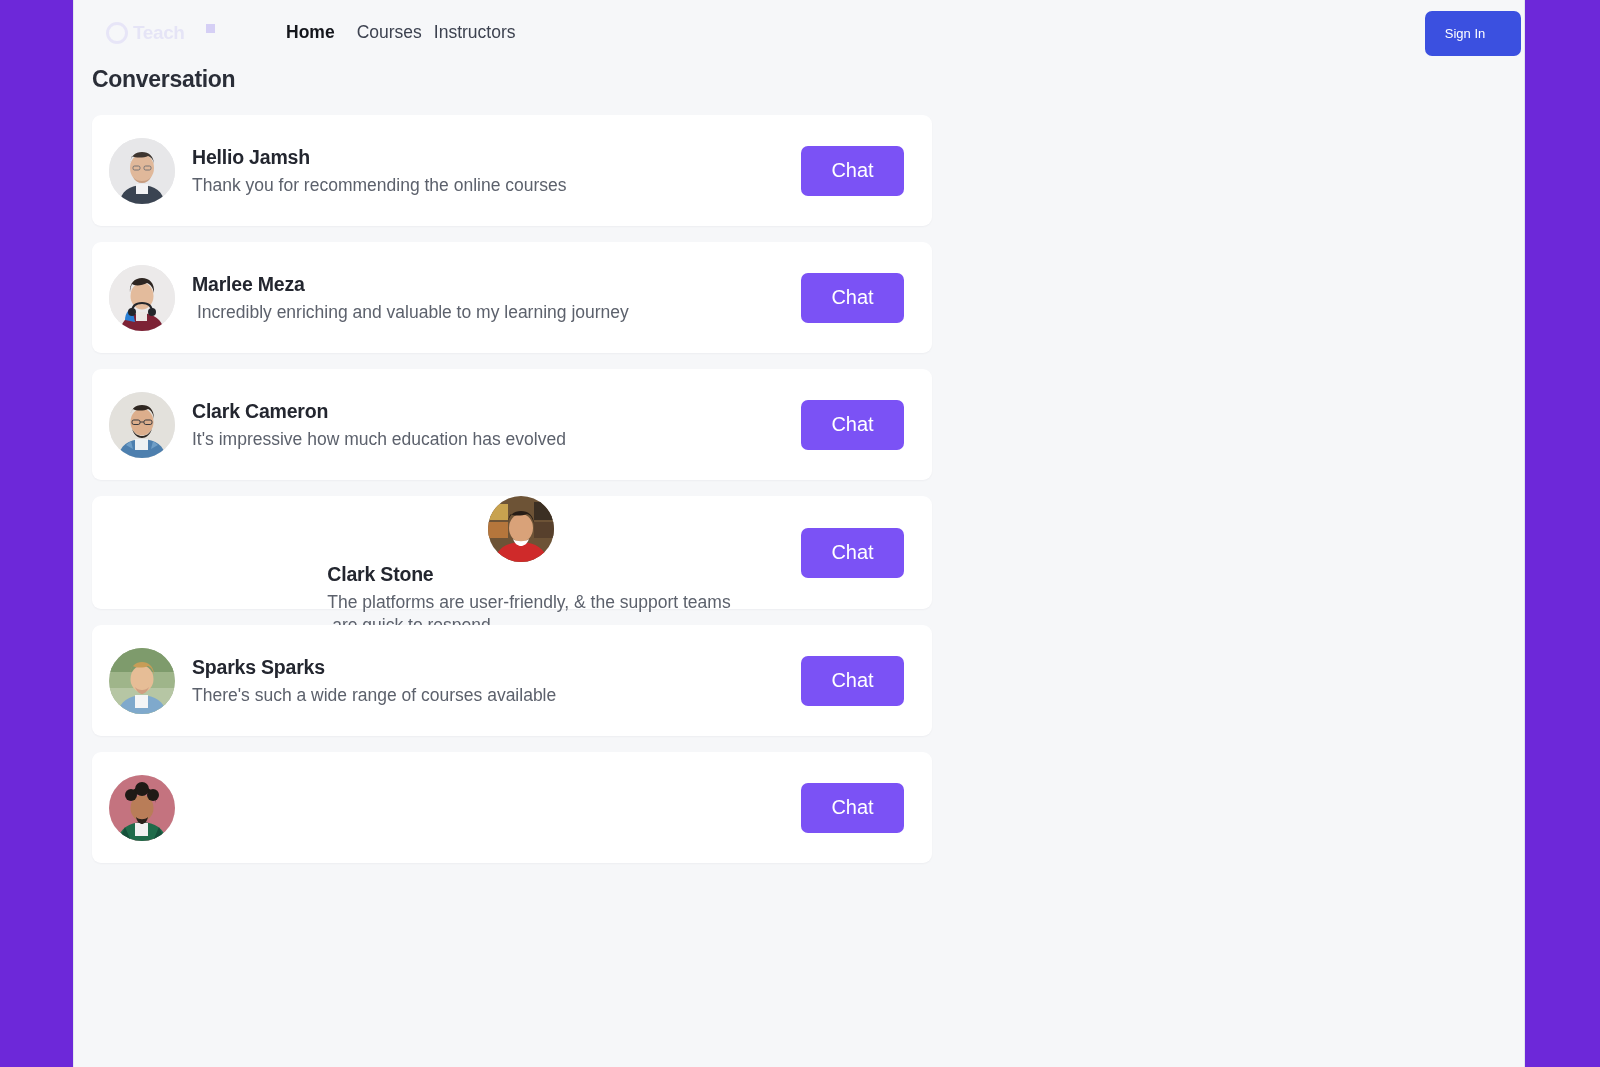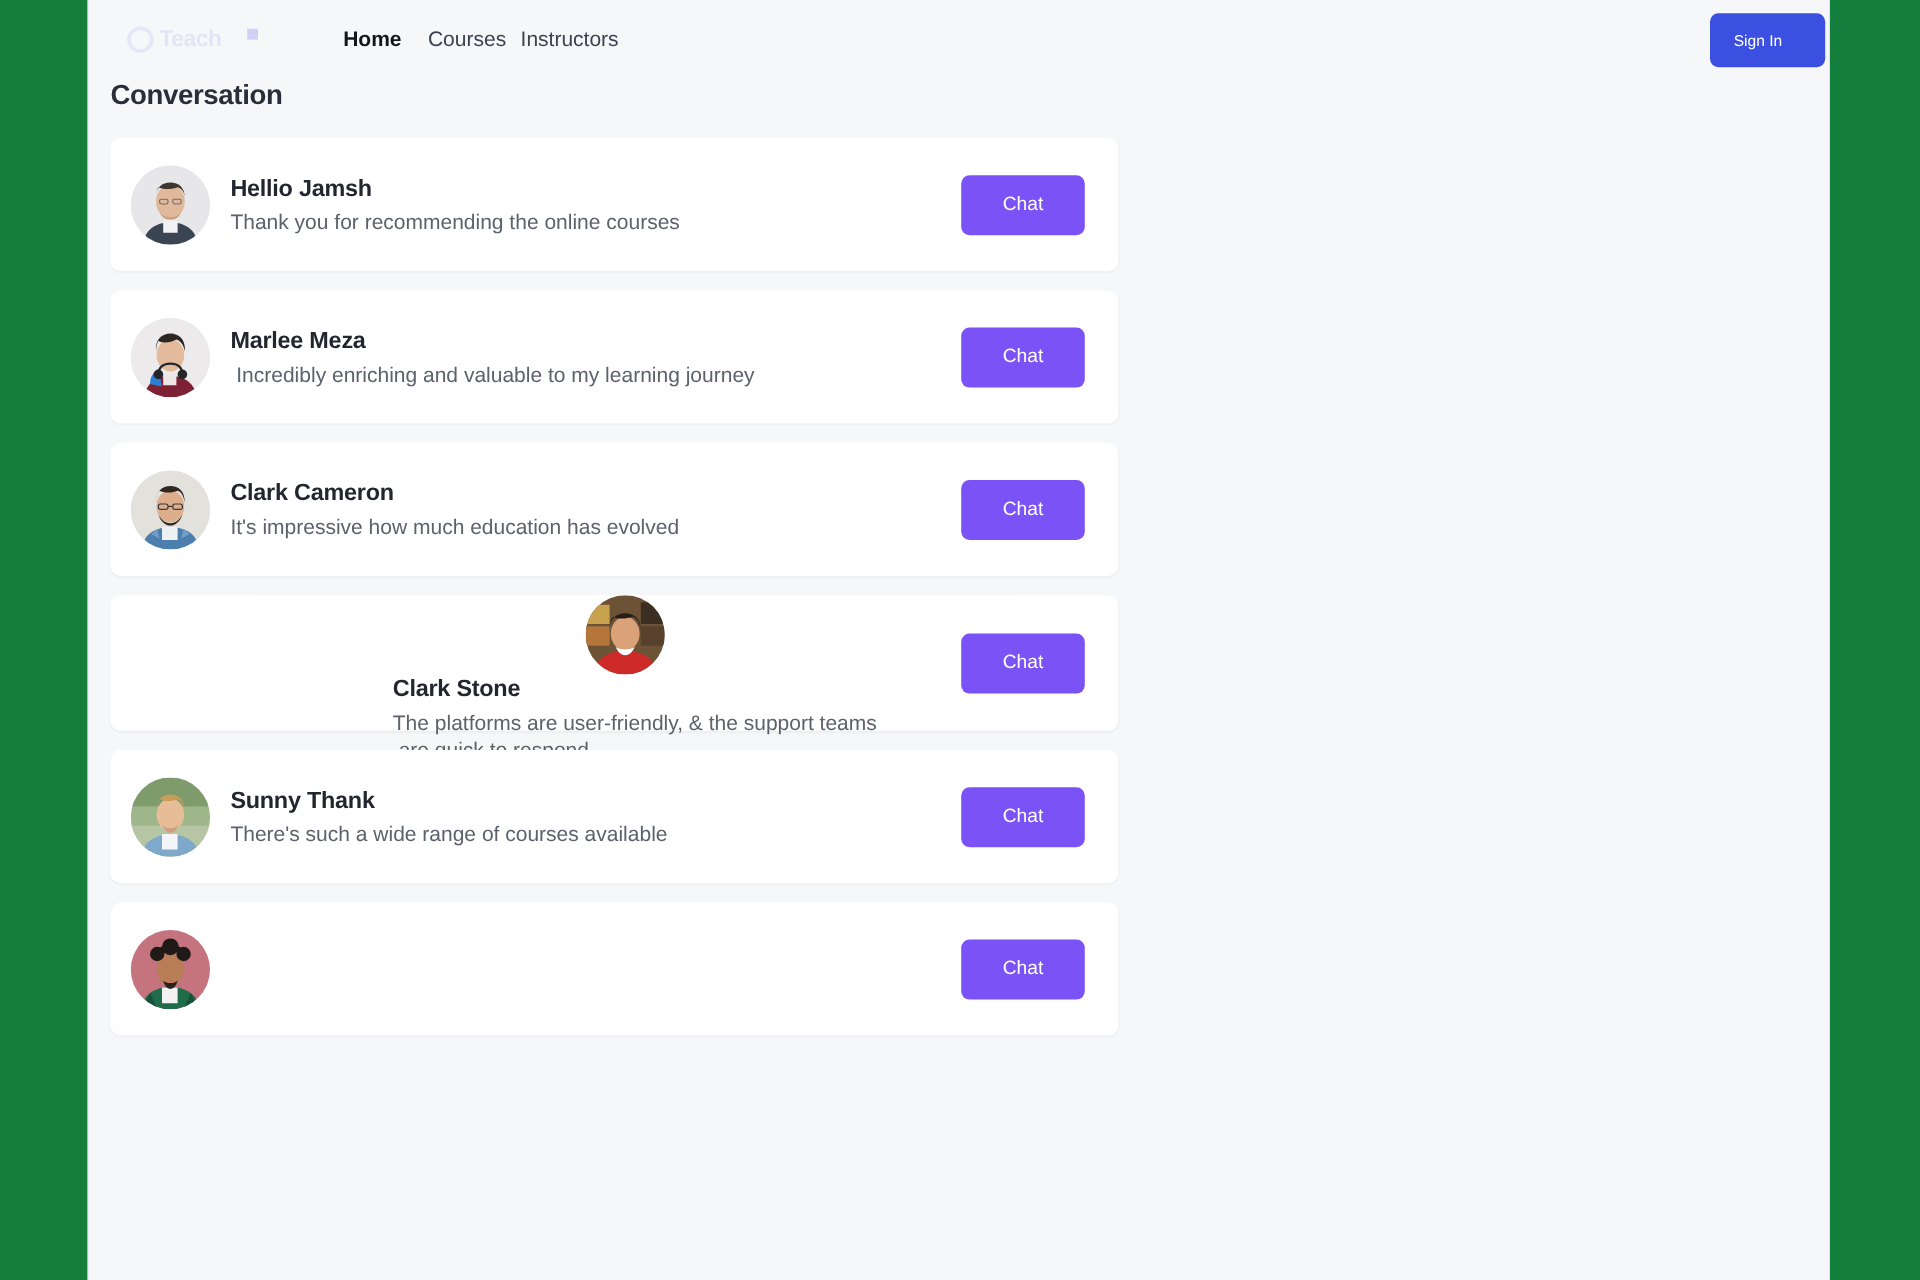--- a/index.html
+++ b/index.html
@@ -10,21 +10,21 @@
     overflow: hidden;
     background: #eaeff7;
     font-family: "Liberation Sans", sans-serif;
   }
 
   
   #app {
     position: relative;
     width: 1600px;
     height: 1067px;
-    background: #15803d;
+    background: #6d28d9;
   }
 
   .page-frame {
     position: absolute;
     left: 73px;
     top: 0;
     width: 1452px;
     height: 1067px;
     background: #f6f7f9;
     border-left: 1px solid #e2e6ee;
@@ -181,21 +181,21 @@
     right: 28px;
     top: 50%;
     transform: translateY(-50%);
     width: 103px;
     height: 50px;
     background: #7b52f5;
     color: #ffffff;
     border: none;
     border-radius: 7px;
     font-family: "Liberation Sans", sans-serif;
-    font-size: 16px;
+    font-size: 20px;
     cursor: pointer;
   }
 </style>
 </head>
 <body>
 
 <div id="app">
   <div class="page-frame">
 
     <div class="navbar">
@@ -311,21 +311,21 @@
               <rect x="0" y="0" width="66" height="24" fill="#7e9b6c"></rect>
               <rect x="0" y="40" width="66" height="26" fill="#b6c6a4"></rect>
               <path d="M8 66c3-13 12-18 25-19 13 1 22 6 25 19z" fill="#7fa9cc"></path>
               <path d="M26 47h13v13H26z" fill="#f4f5f6"></path>
               <ellipse cx="33" cy="31" rx="11.5" ry="13.5" fill="#e6bd96"></ellipse>
               <path d="M21 27c0-9 6-13 12-13s12 4 12 13c-1-5-3-8-6-9-4 2-12 2-15 0-2 2-3 4-3 9z" fill="#c79d57"></path>
               <path d="M26 39c3 4 11 4 14 0-2 5-5 7-7 7s-5-2-7-7z" fill="#cf9f82"></path>
             </svg>
           </div>
           <div class="conv-text">
-            <div class="conv-name">Sunny Thank</div>
+            <div class="conv-name">Sparks Sparks</div>
             <div class="conv-msg">There's such a wide range of courses available</div>
           </div>
           <button class="chat-button">Chat</button>
         </div>
 
         <div class="conversation-card">
           <div class="avatar">
             <svg viewBox="0 0 66 66" xmlns="http://www.w3.org/2000/svg">
               <rect width="66" height="66" fill="#c4737f"></rect>
               <path d="M8 66c3-13 12-18 25-19 13 1 22 6 25 19z" fill="#1f6b4a"></path>

